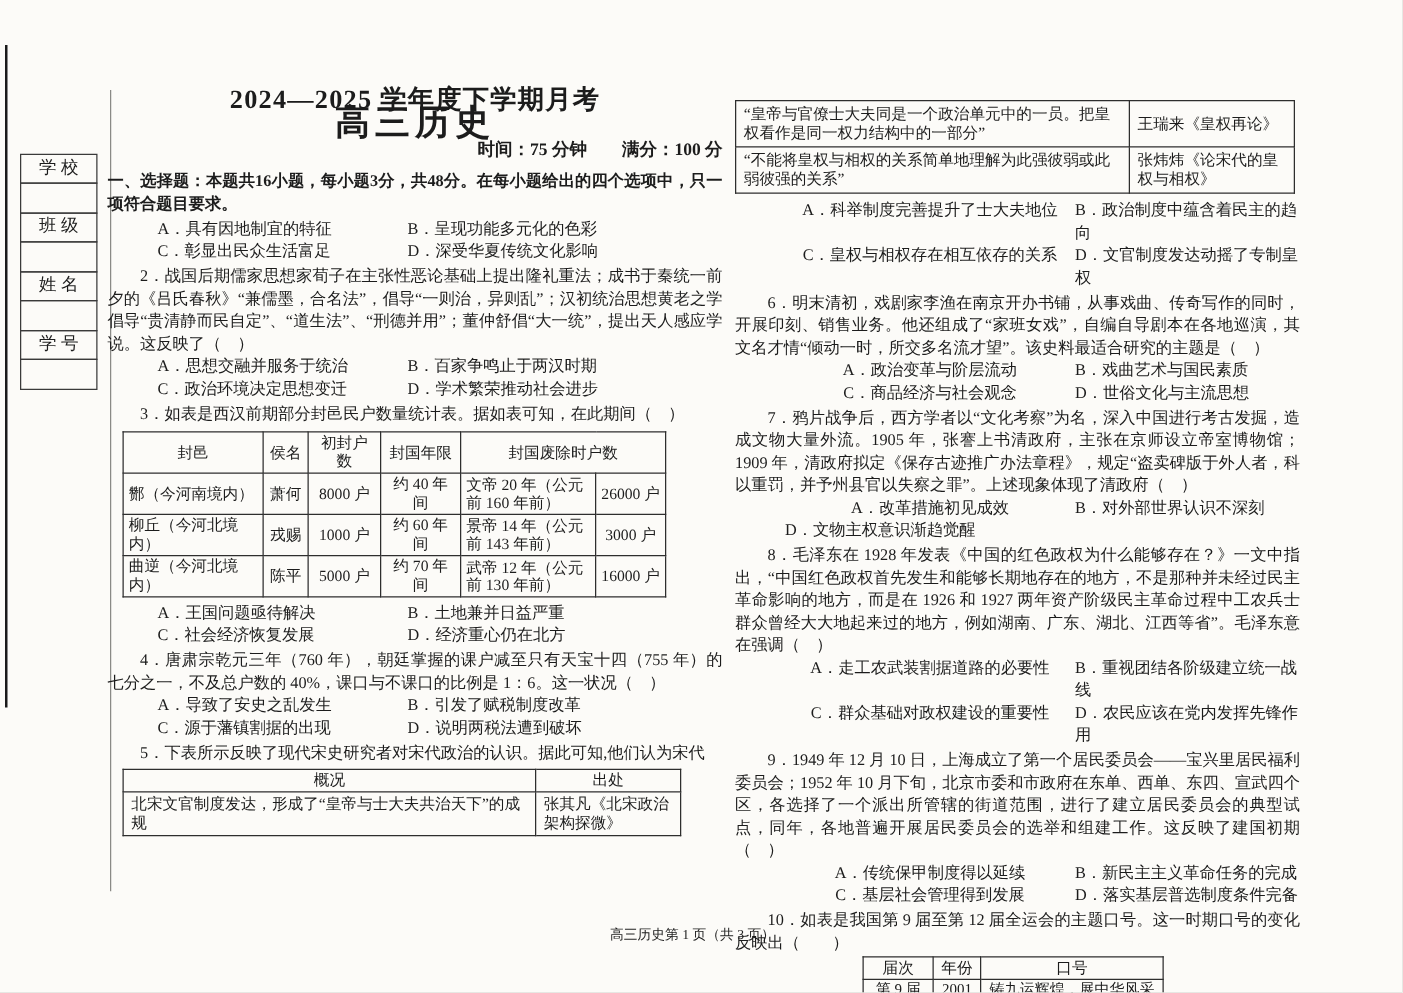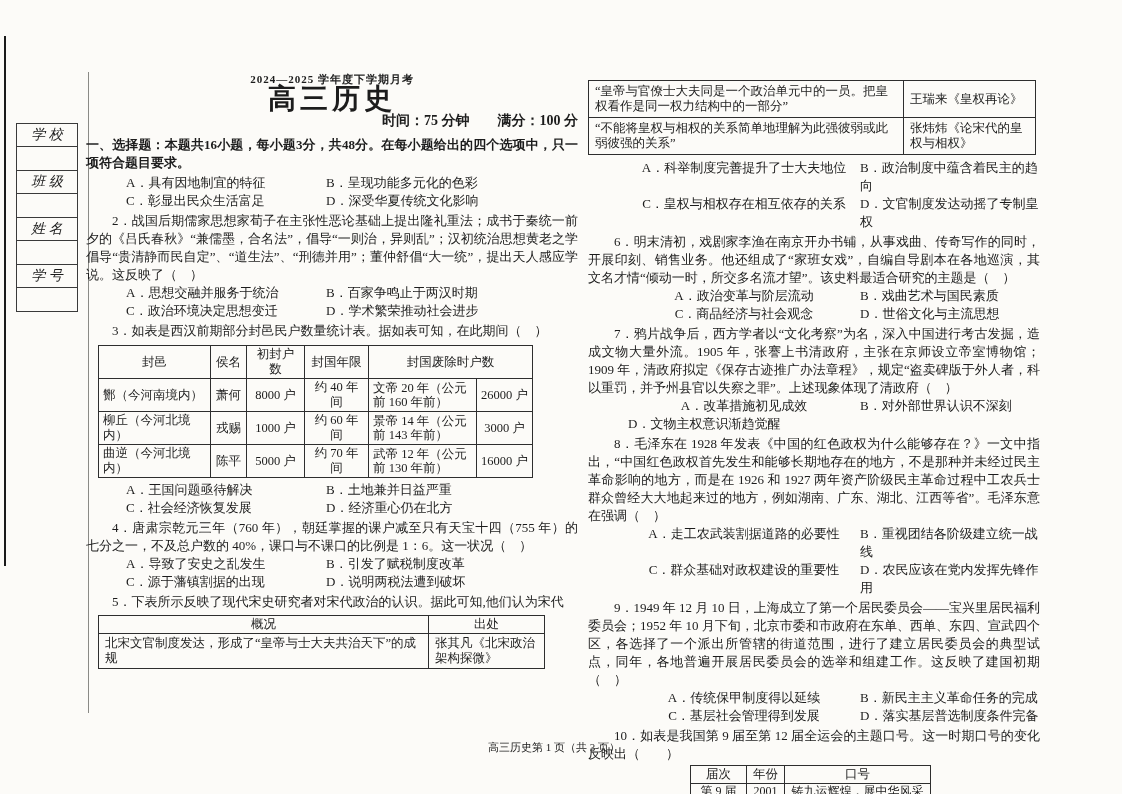--- a/index.html
+++ b/index.html
@@ -2,29 +2,29 @@
 <html><head>
 <meta charset="utf-8">
 <style>
   html,body{margin:0;padding:0;background:#d8d8d4;}
   .page{position:relative;width:1122px;height:794px;background:#fcfbf8;overflow:hidden;
         font-family:"Liberation Serif","DejaVu Serif",serif;color:#1c1c1c;}
   
   .scan-edge{position:absolute;left:4px;top:36px;width:2px;height:530px;background:#1a1a1a;}
   .fold-line{position:absolute;left:88px;top:72px;width:1px;height:641px;background:#8a8a86;}
   
-  .info-box{position:absolute;left:16px;top:124px;width:62px;font-style:italic;}
+  .info-box{position:absolute;left:16px;top:124px;width:62px;}
   .info-cell{border:1px solid #3a3a3a;margin-top:-1px;height:22px;line-height:22px;
              text-align:center;font-size:14px;background:transparent;}
   .info-cell.blank{height:23px;}
   
   .col{position:absolute;font-size:13px;line-height:18px;}
   .col-left{left:86px;top:70px;width:492px;}
   .col-right{left:588px;top:80px;width:452px;}
-  .title1{font-size:11px;font-weight:bold;text-align:center;letter-spacing:1px;margin:0;}
+  .title1{font-size:21px;font-weight:bold;text-align:center;letter-spacing:1px;margin:0;}
   .title2{font-size:28px;font-weight:bold;text-align:center;margin:2px 0 0 0;letter-spacing:4px;}
   .meta{font-size:14px;font-weight:bold;text-align:right;margin:4px 0 6px 0;}
   .sec-head{font-weight:bold;margin:0 0 2px 0;text-align:justify;}
   p.stem{margin:2px 0 0 0;text-indent:2em;text-align:justify;}
   .opts{display:flex;padding-left:40px;margin:0;}
   .opts .o1{width:200px;flex:0 0 auto;}
   .opts .o2{flex:1 1 auto;}
   .col-right .opts .o1{width:232px;text-align:center;}
   
   table{border-collapse:collapse;table-layout:fixed;}

